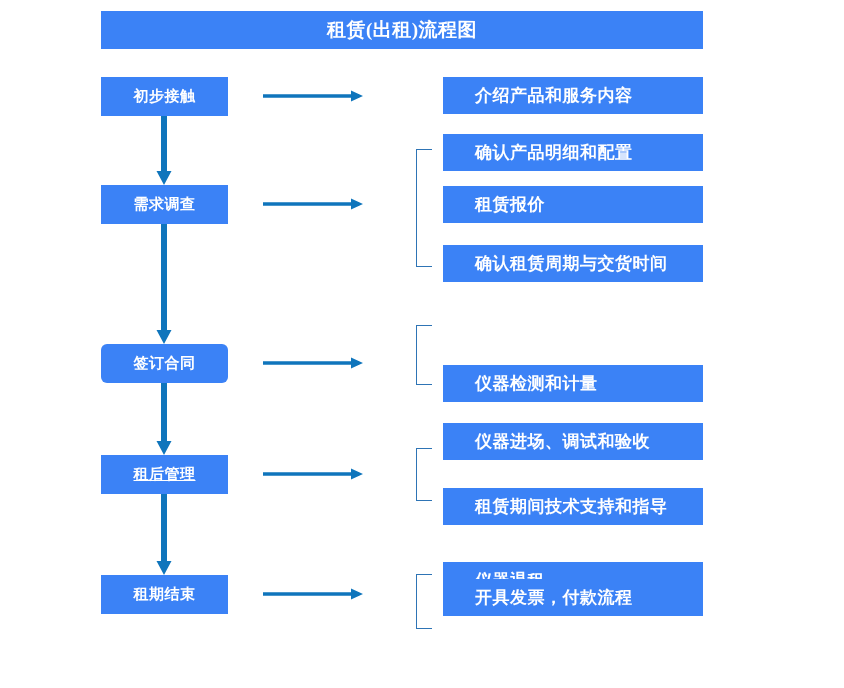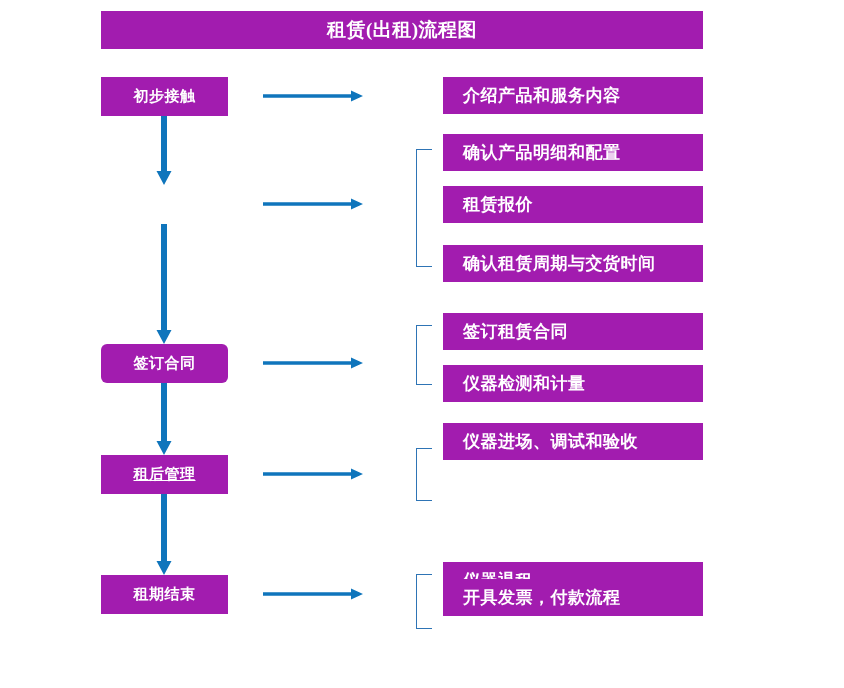--- a/index.html
+++ b/index.html
@@ -15,21 +15,21 @@
     font-family: "Liberation Serif", "DejaVu Serif", serif;
   }
   #canvas {
     position: absolute;
     left: 0; top: 0;
     width: 844px;
     height: 688px;
   }
   .box {
     position: absolute;
-    background: #a21caf;
+    background: #3b82f6;
     color: #ffffff;
     font-weight: bold;
     display: flex;
     align-items: center;
     box-sizing: border-box;
     letter-spacing: 0.5px;
   }
   .title-bar {
     left: 101px;
     top: 11px;
@@ -43,21 +43,21 @@
     width: 127px;
     height: 39px;
     justify-content: center;
     font-size: 15px;
   }
   .detail-box {
     left: 443px;
     width: 260px;
     height: 37px;
     justify-content: flex-start;
-    padding-left: 20px;
+    padding-left: 32px;
     font-size: 17px;
   }
   .h-arrow {
     position: absolute;
     height: 14px;
   }
   .v-arrow {
     position: absolute;
     width: 16px;
   }
@@ -73,30 +73,31 @@
 </head>
 <body>
 
 <div id="canvas">
 
   <div class="box title-bar">租赁(出租)流程图</div>
 
   <div class="box stage-box" style="top:77px;">初步接触</div>
   <div class="box detail-box" style="top:77px;">介绍产品和服务内容</div>
 
+  <div class="box stage-box" style="top:185px;">需求调查</div>
   <div class="box detail-box" style="top:134px;">确认产品明细和配置</div>
   <div class="box detail-box" style="top:186px;">租赁报价</div>
   <div class="box detail-box" style="top:245px;">确认租赁周期与交货时间</div>
 
   <div class="box stage-box" style="top:344px;border-radius:6px;">签订合同</div>
-  <div class="box detail-box" style="top:313px;">签订租赁合同</div>
   <div class="box detail-box" style="top:365px;">仪器检测和计量</div>
 
   <div class="box stage-box" style="top:455px;text-decoration:underline;">租后管理</div>
   <div class="box detail-box" style="top:423px;">仪器进场、调试和验收</div>
+  <div class="box detail-box" style="top:488px;">租赁期间技术支持和指导</div>
 
   <div class="box detail-box" style="top:562px;">仪器退租</div>
   <div class="box stage-box" style="top:575px;">租期结束</div>
   <div class="box detail-box" style="top:579px;">开具发票，付款流程</div>
 
   <div class="bracket" style="left:416px; top:149px; height:118px;"></div>
   <div class="bracket" style="left:416px; top:325px; height:60px;"></div>
   <div class="bracket" style="left:416px; top:448px; height:53px;"></div>
   <div class="bracket" style="left:416px; top:574px; height:55px;"></div>
 

